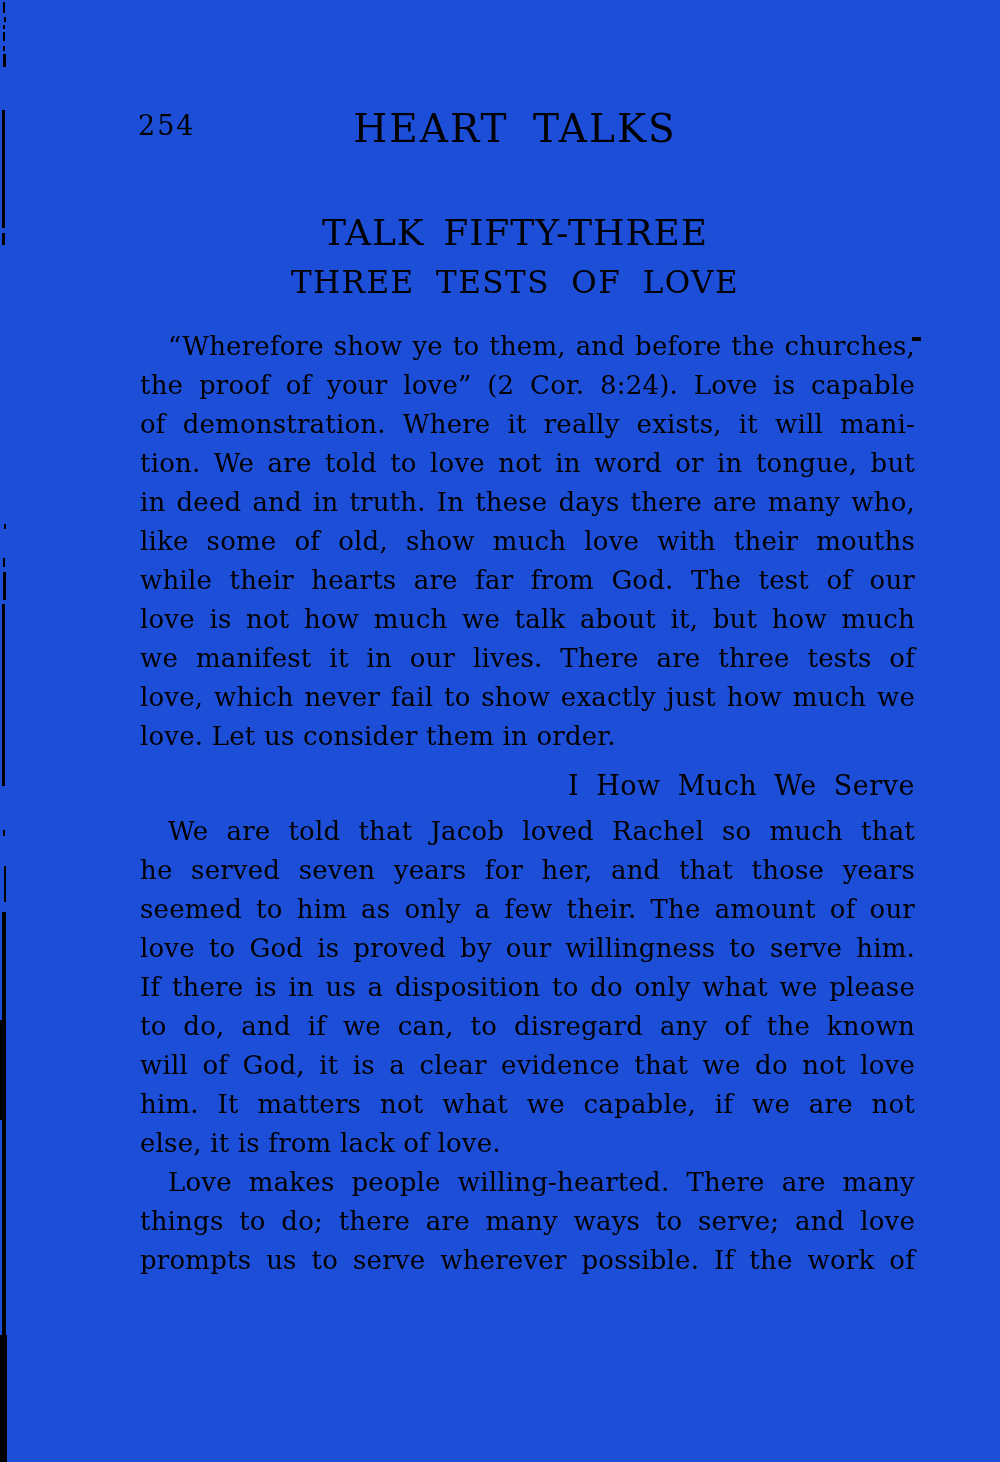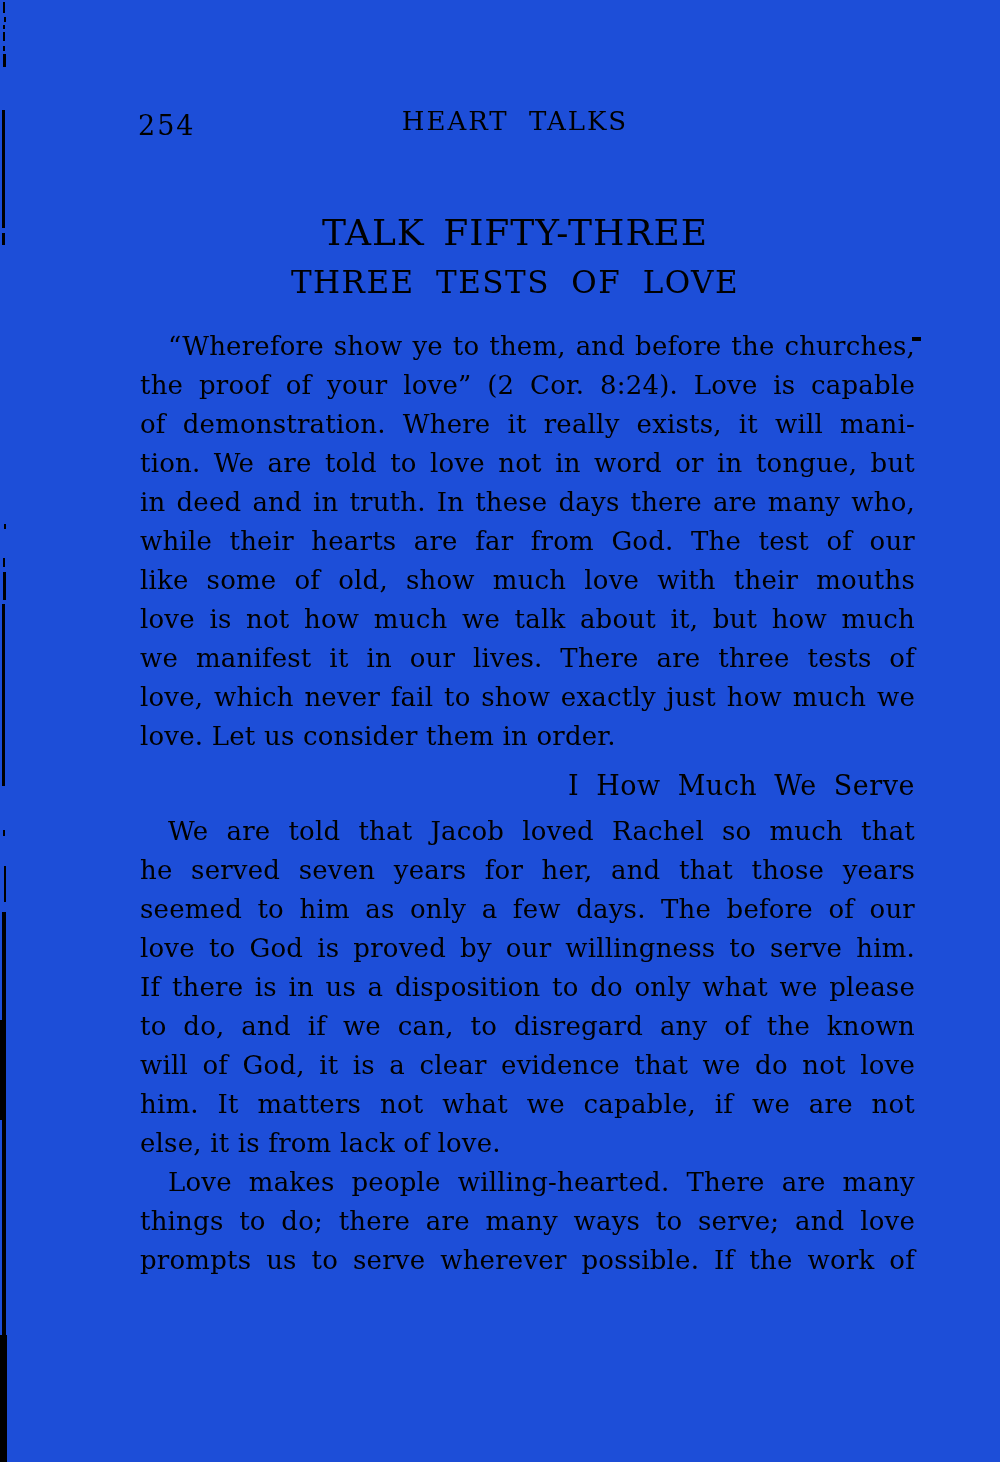--- a/index.html
+++ b/index.html
@@ -15,21 +15,21 @@
     background: #1d4ed8;
   }
   .art { position: absolute; background: #000; }
 
   .folio {
     position: absolute; left: 138px; top: 110px;
     font-size: 27px; letter-spacing: 2px;
   }
   .running-header {
     position: absolute; left: 30px; width: 970px; top: 106px;
-    text-align: center; font-size: 26px;
+    text-align: center; font-size: 39px;
     letter-spacing: 2px; word-spacing: 10px;
   }
   .talk-number {
     position: absolute; left: 30px; width: 970px; top: 212px;
     text-align: center; font-size: 36px;
     letter-spacing: 1px; word-spacing: 6px;
   }
   .talk-title {
     position: absolute; left: 30px; width: 970px; top: 264px;
     text-align: center; font-size: 31px; font-weight: normal;
@@ -87,34 +87,34 @@
   <div class="talk-title">THREE TESTS OF LOVE</div>
 
   <div class="column">
 
     <div class="para">
       <div class="line indent">“Wherefore show ye to them, and before the churches,</div>
       <div class="line">the proof of your love” (2 Cor. 8:24). Love is capable</div>
       <div class="line">of demonstration. Where it really exists, it will mani-</div>
       <div class="line">tion. We are told to love not in word or in tongue, but</div>
       <div class="line">in deed and in truth. In these days there are many who,</div>
+      <div class="line">like some of old, show much love with their mouths</div>
       <div class="line">while their hearts are far from God. The test of our</div>
-      <div class="line">like some of old, show much love with their mouths</div>
       <div class="line">love is not how much we talk about it, but how much</div>
       <div class="line">we manifest it in our lives. There are three tests of</div>
       <div class="line">love, which never fail to show exactly just how much we</div>
       <div class="line par-end">love. Let us consider them in order.</div>
     </div>
 
     <div class="section-heading">I How Much We Serve</div>
 
     <div class="para">
       <div class="line indent">We are told that Jacob loved Rachel so much that</div>
       <div class="line">he served seven years for her, and that those years</div>
-      <div class="line">seemed to him as only a few days. The before of our</div>
+      <div class="line">seemed to him as only a few their. The amount of our</div>
       <div class="line">love to God is proved by our willingness to serve him.</div>
       <div class="line">If there is in us a disposition to do only what we please</div>
       <div class="line">to do, and if we can, to disregard any of the known</div>
       <div class="line">will of God, it is a clear evidence that we do not love</div>
       <div class="line">him. It matters not what we capable, if we are not</div>
       <div class="line par-end">else, it is from lack of love.</div>
     </div>
 
     <div class="para">
       <div class="line indent">Love makes people willing-hearted. There are many</div>

